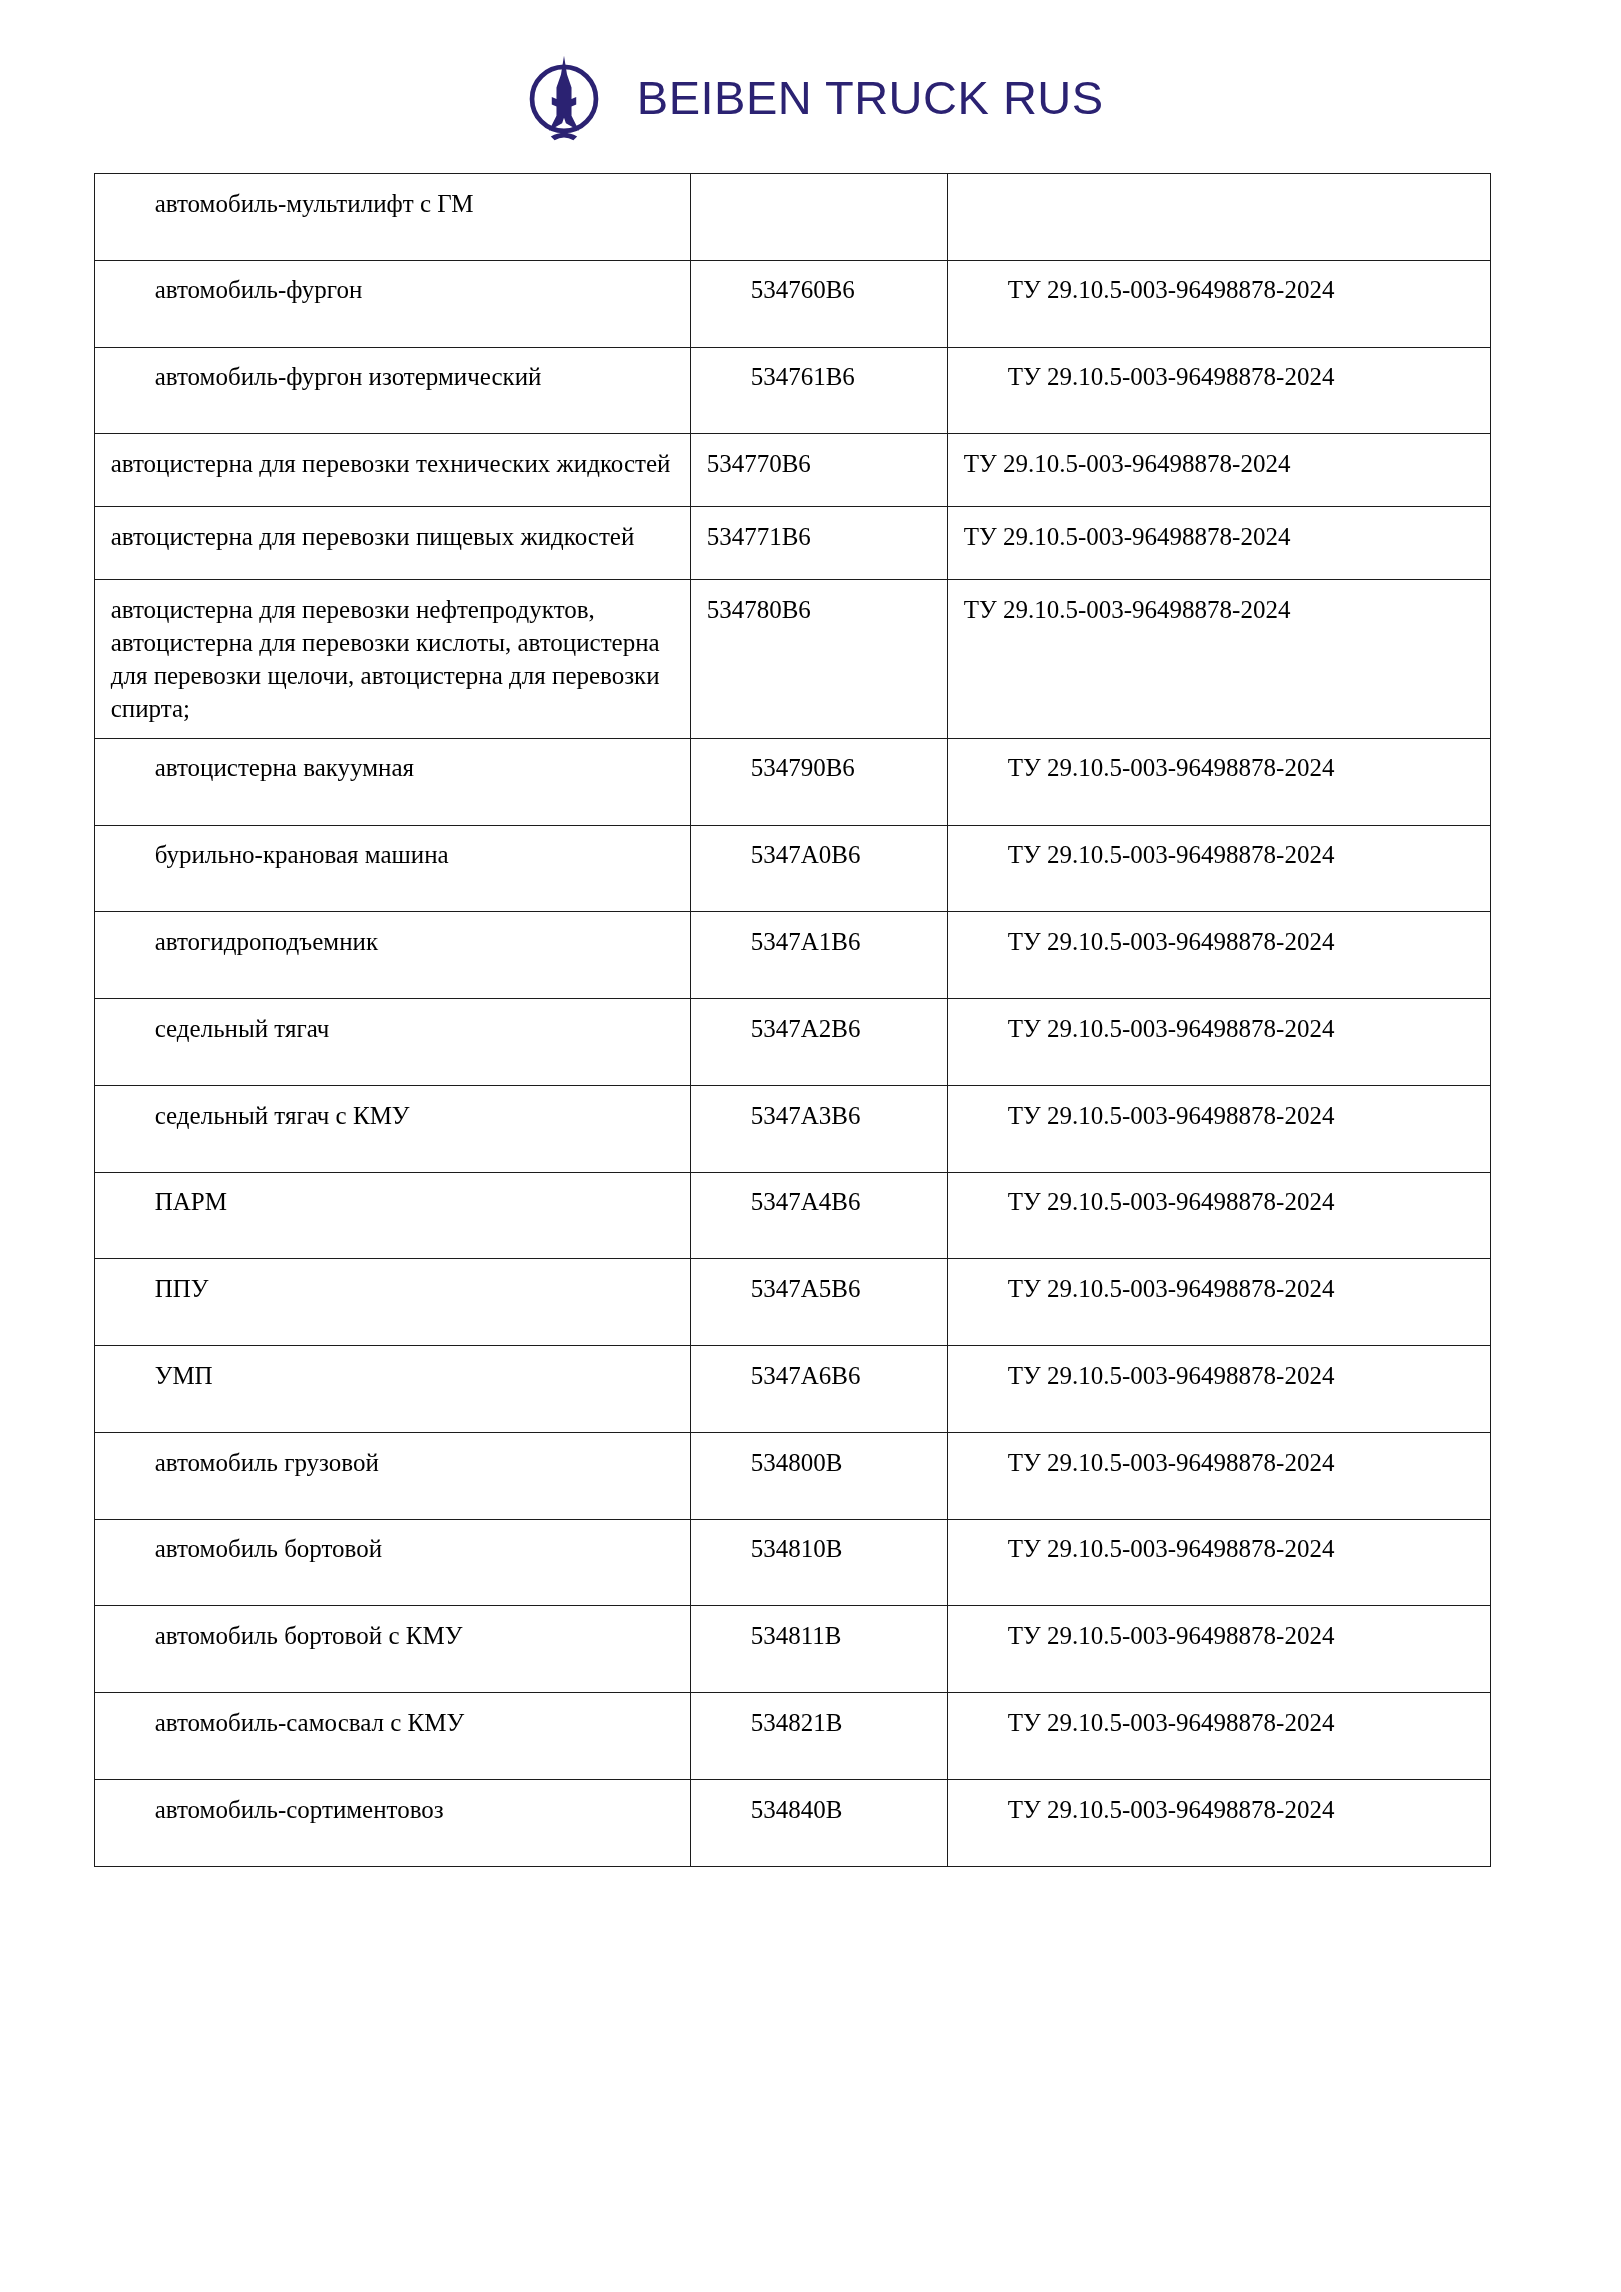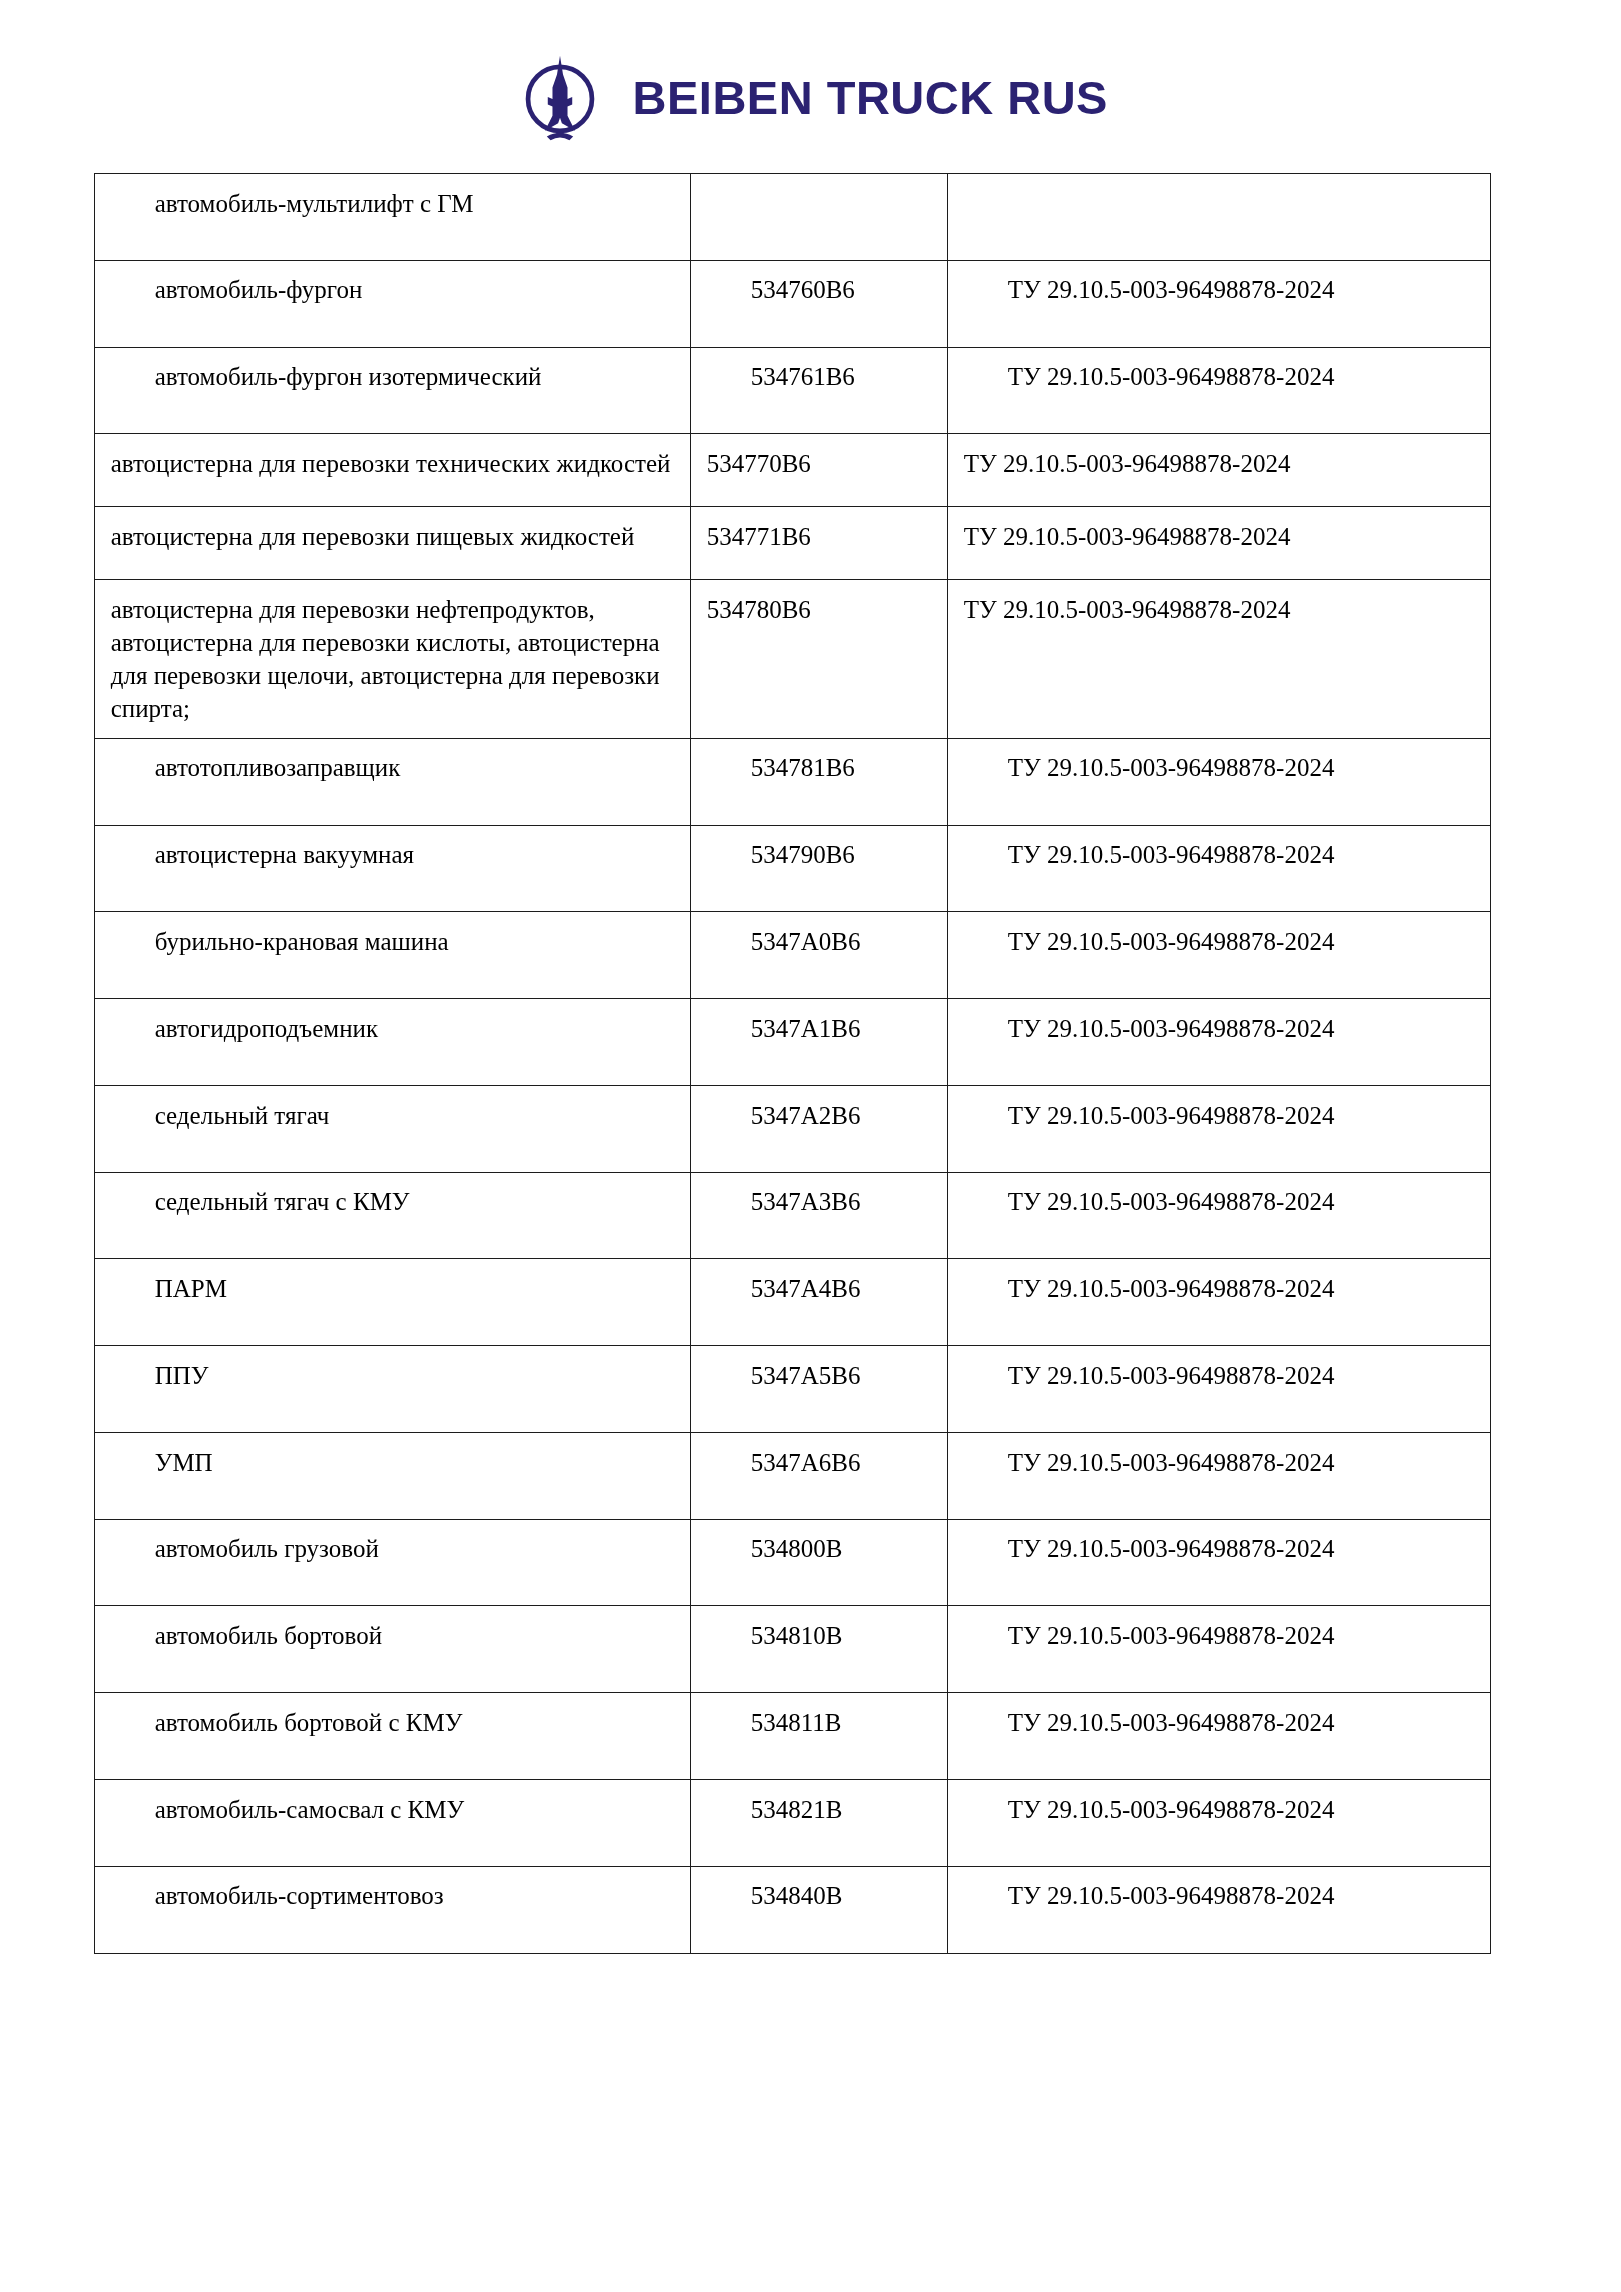--- a/index.html
+++ b/index.html
@@ -36,21 +36,21 @@
     height: 108px;
   }
   .brand-logo-mark {
     width: 94px;
     height: 94px;
     flex: 0 0 94px;
     display: block;
   }
   .brand-wordmark {
     font-family: "Liberation Sans", "DejaVu Sans", sans-serif;
-    font-weight: 700;
+    font-weight: 400;
     font-size: 47px;
     letter-spacing: 0.5px;
     color: #2b2272;
     line-height: 1;
     white-space: nowrap;
   }
 
   
   .spec-table-wrap {
     position: absolute;
@@ -192,31 +192,20 @@
             </td>
             <td class="cell-code ">
               <span class="txt">534780В6</span>
             </td>
             <td class="cell-tu ">
               <span class="txt">ТУ 29.10.5-003-96498878-2024</span>
             </td>
           </tr>
           <tr>
             <td class="cell-name pad-tall">
-              <span class="txt">автотопливозаправщик</span>
-            </td>
-            <td class="cell-code pad-tall">
-              <span class="txt">534781В6</span>
-            </td>
-            <td class="cell-tu pad-tall">
-              <span class="txt">ТУ 29.10.5-003-96498878-2024</span>
-            </td>
-          </tr>
-          <tr>
-            <td class="cell-name pad-tall">
               <span class="txt">автоцистерна вакуумная</span>
             </td>
             <td class="cell-code pad-tall">
               <span class="txt">534790В6</span>
             </td>
             <td class="cell-tu pad-tall">
               <span class="txt">ТУ 29.10.5-003-96498878-2024</span>
             </td>
           </tr>
           <tr>

